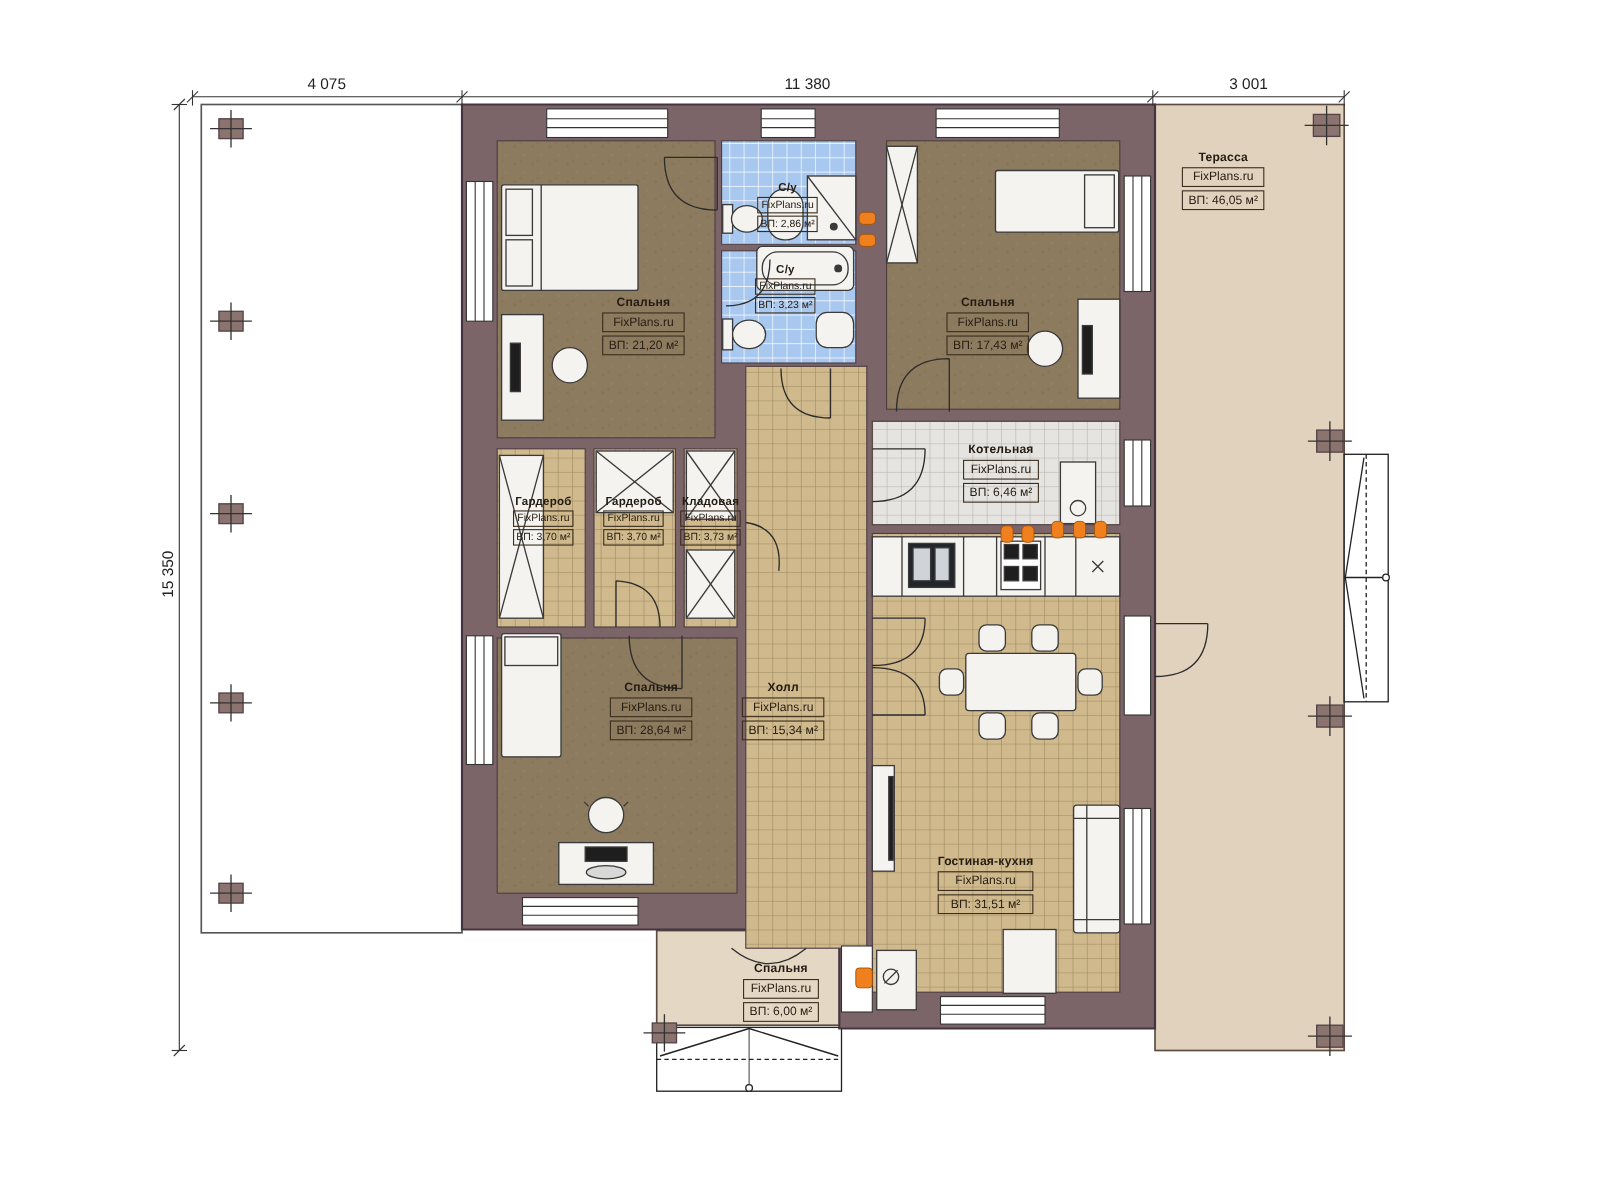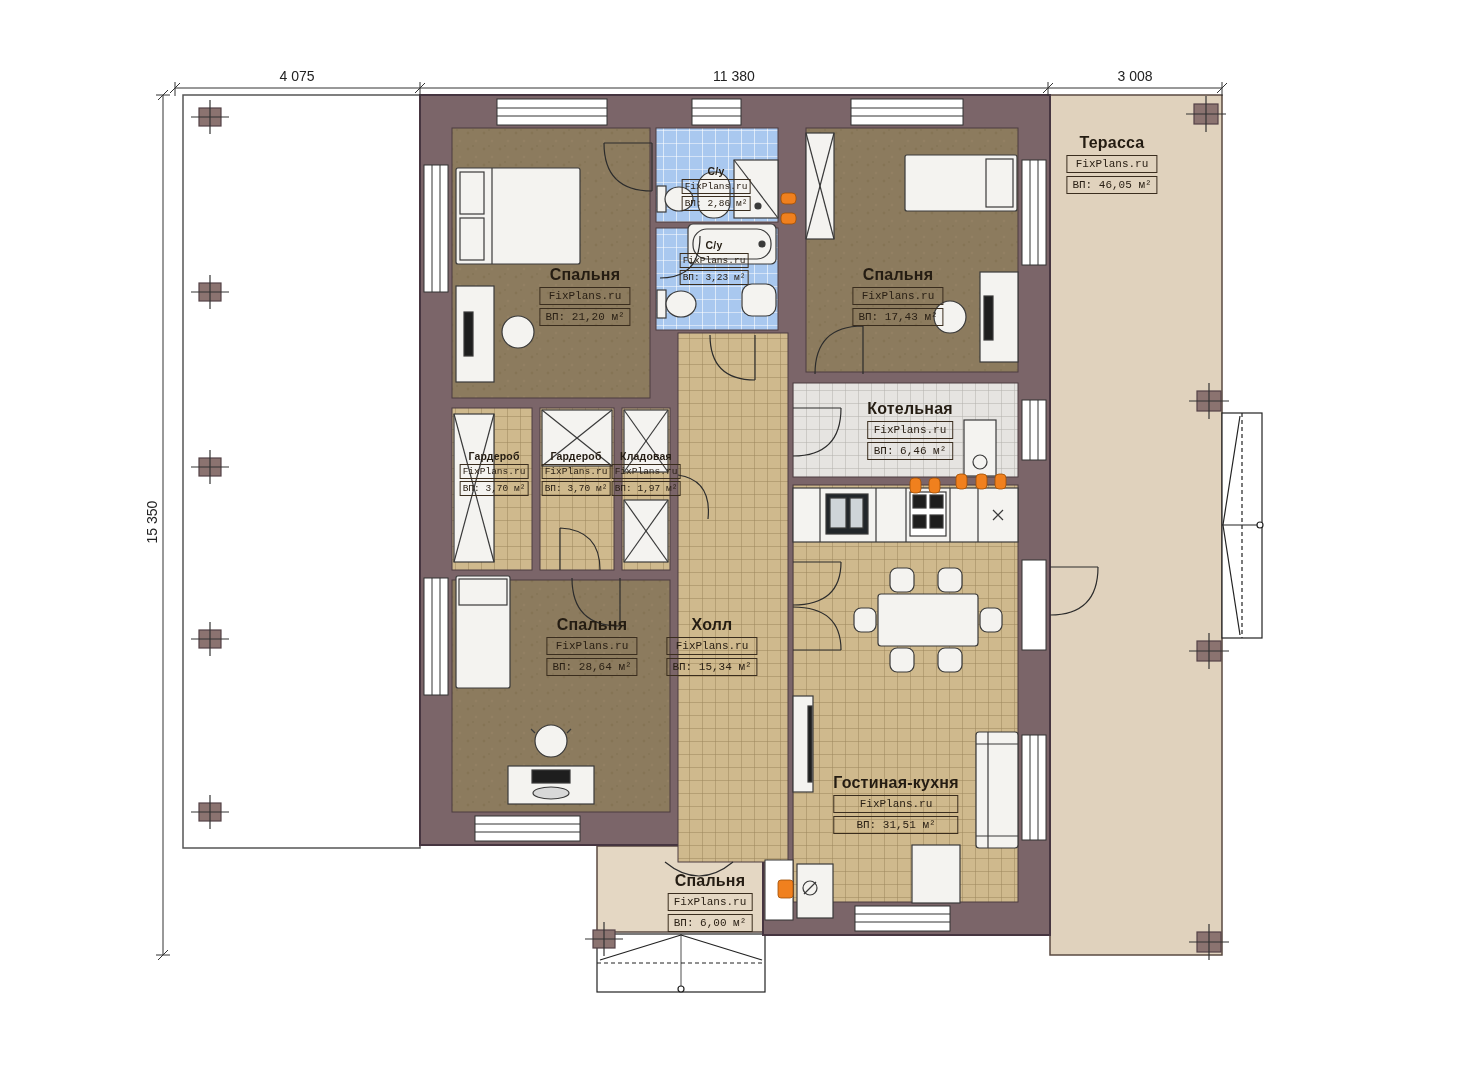--- a/index.html
+++ b/index.html
@@ -1,22 +1,22 @@
 <!DOCTYPE html>
 <html><head>
 <meta charset="utf-8">
 <style>
   html,body{margin:0;padding:0;background:#ffffff;}
   .plan{position:relative;width:1438px;height:1080px;background:#ffffff;overflow:hidden;
         font-family:"Liberation Sans","DejaVu Sans",sans-serif;}
   svg.base{position:absolute;left:0;top:0;}
   .rlabel{position:absolute;transform:translate(-50%,-50%);text-align:center;z-index:3;color:#241c12;}
-  .rname{font-size:16px;font-weight:700;letter-spacing:.2px;}
+  .rname{font-size:11px;font-weight:700;letter-spacing:.2px;}
   .rbox{display:block;border:1.5px solid #3a2d1e;padding:0 5px;margin-top:3px;
-        font-size:11px;line-height:16px;white-space:nowrap;color:#2a2015;font-family:Liberation Mono, monospace;}
+        font-size:11px;line-height:16px;white-space:nowrap;color:#2a2015;}
   .rlabel.small .rname{font-size:10.5px;}
   .rlabel.small .rbox{font-size:9.5px;line-height:13px;padding:0 2px;margin-top:2px;}
   .dimlabel{position:absolute;transform:translate(-50%,-100%);font-size:14px;color:#222;z-index:2;}
   .dimleft{position:absolute;left:152px;top:522px;transform:translate(-50%,-50%) rotate(-90deg);
            font-size:14px;color:#222;z-index:2;}
 </style>
 </head>
 <body>
 
 <div class="plan">
@@ -355,21 +355,21 @@
       <line x1="163" y1="95" x2="163" y2="955"></line>
       <line x1="156" y1="95" x2="170" y2="95"></line>
       <line x1="156" y1="955" x2="170" y2="955"></line>
       <line x1="158" y1="100" x2="168" y2="90"></line>
       <line x1="158" y1="960" x2="168" y2="950"></line>
     </g>
   </svg>
 
   <div class="dimlabel" style="left:297px;top:84px">4 075</div>
   <div class="dimlabel" style="left:734px;top:84px">11 380</div>
-  <div class="dimlabel" style="left:1135px;top:84px">3 008</div>
+  <div class="dimlabel" style="left:1135px;top:84px">3 001</div>
   <div class="dimleft">15 350</div>
 
   <div class="rlabel" style="left:585px;top:296px">
     <div class="rname">Спальня</div>
     <div class="rbox">FixPlans.ru</div>
     <div class="rbox">ВП: 21,20 м²</div>
   </div>
 
   <div class="rlabel small" style="left:716px;top:188px">
     <div class="rname">С/у</div>
@@ -409,21 +409,21 @@
 
   <div class="rlabel small" style="left:576px;top:473px">
     <div class="rname">Гардероб</div>
     <div class="rbox">FixPlans.ru</div>
     <div class="rbox">ВП: 3,70 м²</div>
   </div>
 
   <div class="rlabel small" style="left:646px;top:473px">
     <div class="rname">Кладовая</div>
     <div class="rbox">FixPlans.ru</div>
-    <div class="rbox">ВП: 1,97 м²</div>
+    <div class="rbox">ВП: 3,73 м²</div>
   </div>
 
   <div class="rlabel" style="left:592px;top:646px">
     <div class="rname">Спальня</div>
     <div class="rbox">FixPlans.ru</div>
     <div class="rbox">ВП: 28,64 м²</div>
   </div>
 
   <div class="rlabel" style="left:712px;top:646px">
     <div class="rname">Холл</div>

